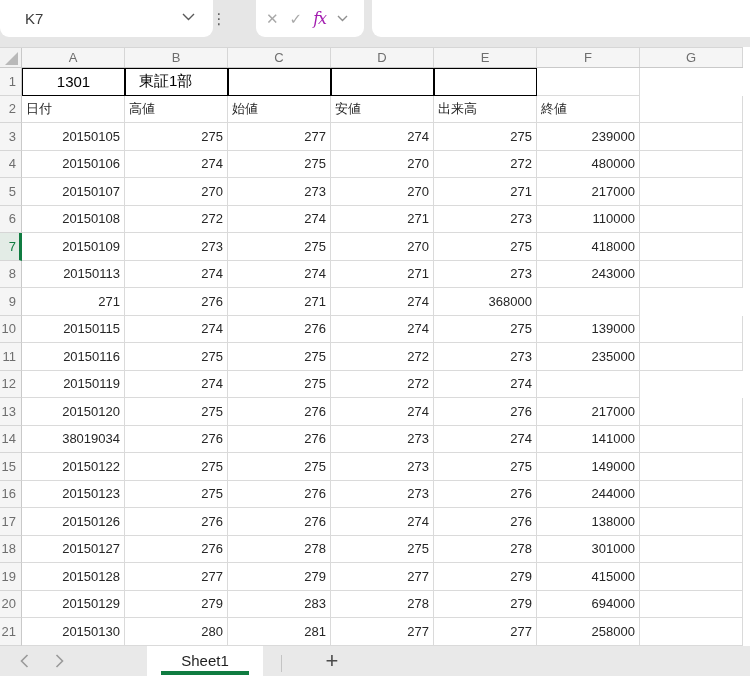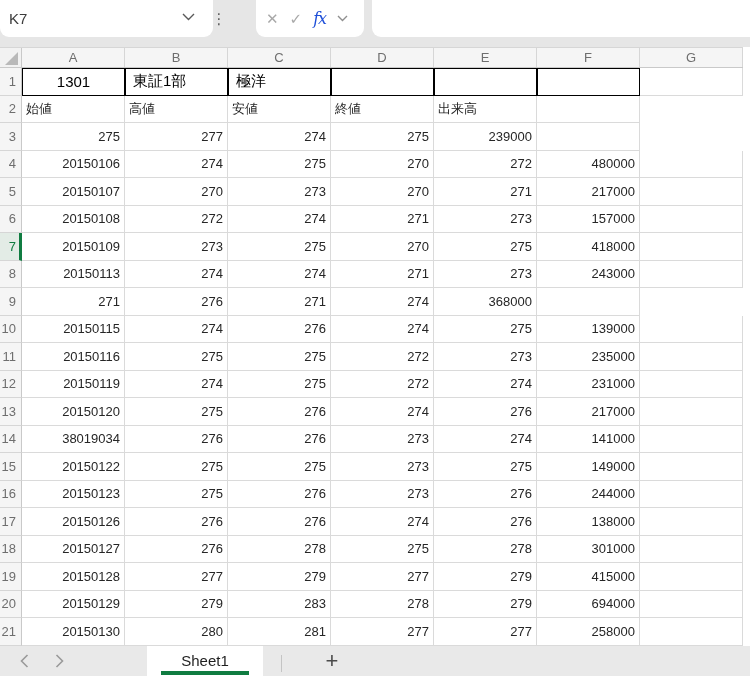--- a/index.html
+++ b/index.html
@@ -7,35 +7,35 @@
     width:750px;height:680px;overflow:hidden;background:#fff;
     font-family:"Liberation Sans","DejaVu Sans",sans-serif;
     -webkit-font-smoothing:antialiased;
   }
   
   .topbar{position:relative;height:47px;background:#e6e6e6;}
   .namebox{
     position:absolute;left:0;top:0;width:213px;height:37px;background:#fff;
     border-radius:0 0 9px 9px;display:flex;align-items:center;
   }
-  .namebox .ref{padding-left:9px;font-size:15px;color:#3c3c3c;}
+  .namebox .ref{padding-left:25px;font-size:15px;color:#3c3c3c;}
   .namebox .nb-chev{position:absolute;right:18px;top:13px;}
   .dots{
     position:absolute;left:212px;top:0;width:14px;height:37px;
     display:flex;align-items:center;justify-content:center;
     color:#5f5f5f;font-size:15px;letter-spacing:0;line-height:1;
   }
   .fxbox{
     position:absolute;left:256px;top:0;width:108px;height:37px;background:#fff;
     border-radius:0 0 9px 9px;display:flex;align-items:center;gap:11px;
     padding-left:10px;box-sizing:border-box;
   }
   .icn-x,.icn-check{font-size:15px;color:#a8a8a8;line-height:1;}
   .icn-fx{font-family:"DejaVu Serif","Liberation Serif",serif;font-style:italic;
-    font-size:16px;color:#1d4ed8;letter-spacing:-1px;}
+    font-size:16px;color:#a21caf;letter-spacing:-1px;}
   .formulabar{
     position:absolute;left:372px;top:0;right:0;height:37px;background:#fff;
     border-radius:0 0 0 9px;font-size:14px;color:#333;display:flex;align-items:center;padding-left:8px;
   }
   .chev svg{display:block;}
   
   .grid{background:#fff;width:743px;}
   .colheaders{
     display:flex;height:21px;width:743px;background:#f5f5f5;box-sizing:border-box;
     border-top:1px solid #d6d6d6;border-bottom:1px solid #c9c9c9;
@@ -60,21 +60,21 @@
     border-right:3px solid var(--accent,#107c41);padding-right:3px;
   }
   .cell{
     width:103px;box-sizing:border-box;
     border-right:1px solid var(--gridline,#dadada);border-bottom:1px solid var(--gridline,#dadada);
     display:flex;align-items:center;font-size:13px;color:#262626;
     white-space:nowrap;overflow:hidden;
   }
   .cell.num{justify-content:flex-end;padding-right:4px;}
   .cell.label{padding-left:4px;}
-  .cell.r1{font-size:15px;color:#000;padding-left:7px;}
+  .cell.r1{font-size:15px;color:#000;padding-left:13px;}
   .cell.r1.center{justify-content:center;padding-left:0;}
   .cell.bordered{border:1px solid #000;}
   
   .tabbar{position:relative;height:30px;background:#e9e9e9;}
   .nav{position:absolute;left:20px;top:0;height:100%;display:flex;align-items:center;gap:26px;}
   .tab{
     position:absolute;left:147px;top:0;width:116px;height:100%;background:#fff;
     display:flex;align-items:center;justify-content:center;font-size:15px;color:#1f1f1f;
   }
   .tab .underline{position:absolute;left:14px;right:14px;bottom:1px;height:4px;
@@ -123,37 +123,38 @@
       <div class="colhead">D</div>
       <div class="colhead">E</div>
       <div class="colhead">F</div>
       <div class="colhead">G</div>
     </div>
   <div id="rows">
       <div class="row">
         <div class="rowhead">1</div>
         <div class="cell r1 bordered center">1301</div>
         <div class="cell r1 bordered">東証1部</div>
-        <div class="cell r1 bordered">極洋</div>
         <div class="cell r1 bordered"></div>
         <div class="cell r1 bordered"></div>
         <div class="cell r1 bordered"></div>
         <div class="cell r1"></div>
       </div>
       <div class="row">
         <div class="rowhead">2</div>
+        <div class="cell label">日付</div>
+        <div class="cell label">高値</div>
         <div class="cell label">始値</div>
-        <div class="cell label">高値</div>
         <div class="cell label">安値</div>
+        <div class="cell label">出来高</div>
         <div class="cell label">終値</div>
-        <div class="cell label">出来高</div>
         <div class="cell label"></div>
       </div>
       <div class="row">
         <div class="rowhead">3</div>
+        <div class="cell num">20150105</div>
         <div class="cell num">275</div>
         <div class="cell num">277</div>
         <div class="cell num">274</div>
         <div class="cell num">275</div>
         <div class="cell num">239000</div>
         <div class="cell"></div>
       </div>
       <div class="row">
         <div class="rowhead">4</div>
         <div class="cell num">20150106</div>
@@ -174,21 +175,21 @@
         <div class="cell num">217000</div>
         <div class="cell"></div>
       </div>
       <div class="row">
         <div class="rowhead">6</div>
         <div class="cell num">20150108</div>
         <div class="cell num">272</div>
         <div class="cell num">274</div>
         <div class="cell num">271</div>
         <div class="cell num">273</div>
-        <div class="cell num">157000</div>
+        <div class="cell num">110000</div>
         <div class="cell"></div>
       </div>
       <div class="row">
         <div class="rowhead sel">7</div>
         <div class="cell num">20150109</div>
         <div class="cell num">273</div>
         <div class="cell num">275</div>
         <div class="cell num">270</div>
         <div class="cell num">275</div>
         <div class="cell num">418000</div>
@@ -233,21 +234,20 @@
         <div class="cell num">235000</div>
         <div class="cell"></div>
       </div>
       <div class="row">
         <div class="rowhead">12</div>
         <div class="cell num">20150119</div>
         <div class="cell num">274</div>
         <div class="cell num">275</div>
         <div class="cell num">272</div>
         <div class="cell num">274</div>
-        <div class="cell num">231000</div>
         <div class="cell"></div>
       </div>
       <div class="row">
         <div class="rowhead">13</div>
         <div class="cell num">20150120</div>
         <div class="cell num">275</div>
         <div class="cell num">276</div>
         <div class="cell num">274</div>
         <div class="cell num">276</div>
         <div class="cell num">217000</div>

